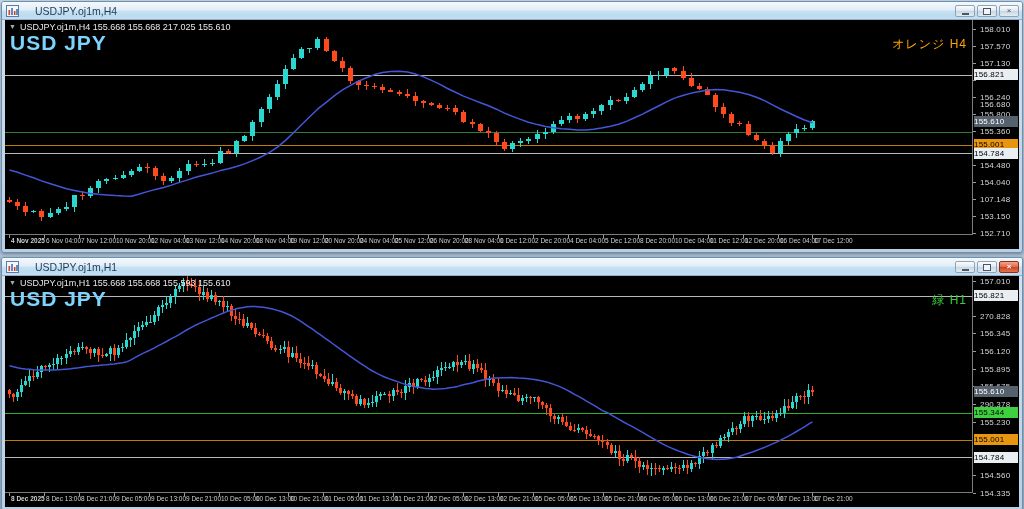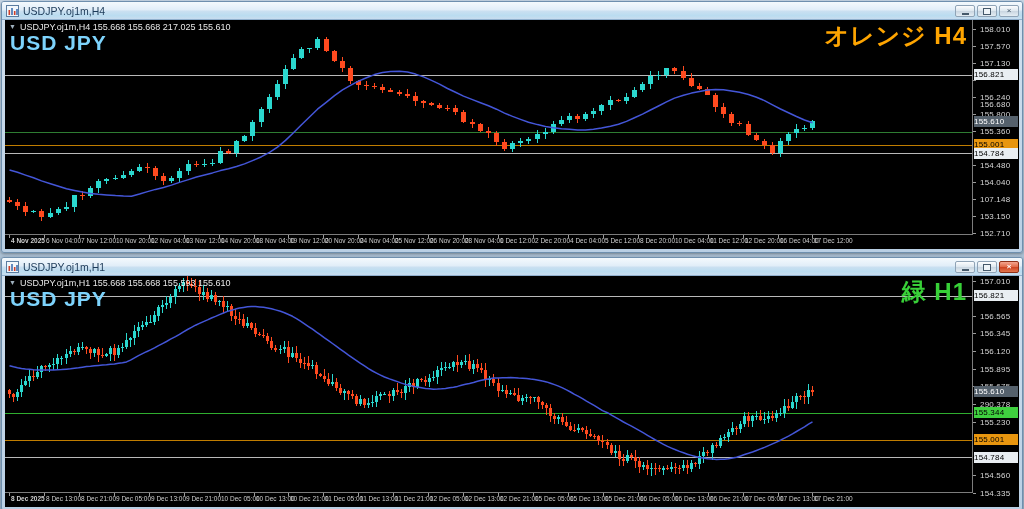--- a/index.html
+++ b/index.html
@@ -6,21 +6,21 @@
   body{
     width:1024px;height:509px;overflow:hidden;position:relative;
     background:linear-gradient(180deg,#c7d7e6 0%,#aec3d6 40%,#9fb6cb 100%);
     font-family:"Liberation Sans","DejaVu Sans",sans-serif;
     -webkit-font-smoothing:antialiased;
   }
   .mt-window{position:absolute;left:1px;width:1020px;border:1px solid #6e8fae;border-radius:3px;
     background:linear-gradient(180deg,#d3e2f0,#b9cfe4);box-shadow:0 1px 3px rgba(0,0,0,.35);}
   #win0{top:1px;height:250px}
   #win1{top:257px;height:252px}
-  .titlebar{height:17px;display:flex;align-items:center;padding:0 3px 0 4px;gap:4px;
+  .titlebar{height:17px;display:flex;align-items:center;padding:0 3px 0 4px;gap:16px;
     background:linear-gradient(#f4f9fd,#e0edf8 48%,#cbe0f1 52%,#badcf0 80%,#c9ddef);
     border-bottom:1px solid #8fafcd;border-radius:2px 2px 0 0;}
   .title{font-size:10.5px;color:#1c3a58;flex:1;white-space:nowrap;overflow:hidden}
   .winbtns{display:flex;gap:2px;flex:0 0 auto}
   .wbtn{width:20px;height:12px;border:1px solid #8fa3b6;border-radius:2px;box-sizing:border-box;
     background:linear-gradient(#fcfdfe,#dde7ef 50%,#c8d5e0 50%,#e3ecf3);
     font-size:8px;line-height:9px;text-align:center;color:#3c4f61;cursor:default;position:relative}
   .wbtn .mini{display:block;margin:7px auto 0;width:7px;height:2px;background:#44586a}
   .wbtn .rest{display:block;margin:2px auto 0;width:6px;height:5px;border:1px solid #44586a;background:#eef4f8}
   .wbtn.close-active{background:linear-gradient(#f4a68f,#e06a48 48%,#ce421f 52%,#e0764f);border-color:#8e3018;color:#fff;font-weight:bold}
@@ -30,21 +30,21 @@
   .paxis{position:absolute;top:0;right:0;width:46px;bottom:0;border-left:1px solid #7c7c7c;background:#000;overflow:hidden}
   .taxis{position:absolute;left:0;right:46px;bottom:0;height:14px;border-top:1px solid #7c7c7c;background:#000;overflow:hidden}
   .ptick{position:absolute;left:7px;font-size:8px;color:#d6d6d6;white-space:nowrap;letter-spacing:.2px}
   .ptickmark{position:absolute;left:0;width:3px;height:1px;background:#9a9a9a}
   .pbox{position:absolute;left:1px;width:44px;height:11px;font-size:8px;line-height:11px;text-align:left;letter-spacing:.2px}
   .ttick{position:absolute;top:2px;font-size:6.5px;color:#cfcfcf;white-space:nowrap}
   .ttickmark{position:absolute;top:0;width:1px;height:3px;background:#9a9a9a}
   .info{position:absolute;left:4px;top:2px;font-size:9px;color:#e8e8e8;white-space:nowrap;z-index:5}
   .dd{display:inline-block;color:#9fb0bd;font-size:7px;margin-right:4px;transform:translateY(-1px)}
   .biglabel{position:absolute;left:5px;top:11px;font-size:21px;font-weight:bold;color:#7dd3fc;letter-spacing:1px;z-index:5}
-  .corner{position:absolute;right:52px;top:0;font-size:24px;font-weight:bold;z-index:5;letter-spacing:1px}
+  .corner{position:absolute;right:52px;top:16px;font-size:12px;font-weight:normal;z-index:5;letter-spacing:1px}
   .titleicon{width:13px;height:12px;flex:0 0 auto}
 </style>
 </head>
 <body>
 
 <div class="mt-window" id="win0">
   <div class="titlebar">
     <svg class="titleicon" viewBox="0 0 13 12">
       <rect x="0.5" y="0.5" width="12" height="11" fill="#f2f7fb" stroke="#5a7ca0"></rect>
       <rect x="2.5" y="5" width="1.6" height="5" fill="#d0402a"></rect>
@@ -789,21 +789,21 @@
           <rect x="801.5" y="113.8" width="3" height="6.9" fill="#2bd8cf"></rect>
           <line x1="807.5" x2="807.5" y1="110.2" y2="119.8" stroke="#ff4a1f" stroke-width="1"></line>
           <rect x="805.5" y="113.8" width="3" height="1.8" fill="#ff4a1f"></rect>
           <path d="M4.5 89.7 L8.5 90.8 L12.5 91.7 L16.5 92.4 L20.5 92.9 L24.5 93.3 L28.5 93.7 L32.5 93.9 L36.5 94.0 L40.5 94.0 L44.5 94.1 L48.5 94.0 L52.5 93.8 L56.5 93.6 L61.5 93.2 L65.5 92.8 L69.5 92.3 L73.5 91.8 L77.5 91.2 L81.5 90.6 L85.5 90.2 L89.5 89.7 L93.5 89.4 L97.5 89.1 L101.5 88.8 L105.5 88.2 L109.5 87.9 L113.5 87.3 L117.5 86.7 L121.5 85.9 L125.5 84.1 L129.5 81.9 L133.5 79.7 L137.5 77.7 L141.5 75.7 L145.5 73.9 L149.5 71.9 L153.5 69.7 L157.5 67.6 L161.5 65.5 L165.5 63.2 L170.5 60.7 L174.5 58.3 L178.5 55.8 L182.5 53.5 L186.5 51.3 L190.5 49.2 L194.5 47.4 L198.5 45.6 L202.5 43.9 L206.5 42.0 L210.5 40.4 L214.5 38.6 L218.5 37.0 L222.5 35.4 L226.5 34.3 L230.5 33.1 L234.5 32.1 L238.5 31.4 L242.5 30.8 L246.5 30.5 L250.5 30.6 L254.5 30.9 L258.5 31.2 L262.5 31.9 L266.5 32.7 L270.5 33.9 L275.5 35.3 L279.5 36.7 L283.5 38.5 L287.5 40.3 L291.5 42.7 L295.5 45.2 L299.5 47.9 L303.5 50.6 L307.5 53.2 L311.5 56.1 L315.5 58.8 L319.5 61.8 L323.5 64.6 L327.5 67.5 L331.5 70.4 L335.5 73.4 L339.5 76.2 L343.5 79.1 L347.5 81.8 L351.5 84.6 L355.5 87.3 L359.5 89.9 L363.5 92.6 L367.5 95.0 L371.5 97.1 L375.5 99.1 L379.5 101.0 L384.5 102.9 L388.5 104.3 L392.5 105.6 L396.5 107.1 L400.5 108.4 L404.5 109.3 L408.5 110.4 L412.5 111.1 L416.5 111.7 L420.5 112.4 L424.5 112.7 L428.5 113.2 L432.5 113.1 L436.5 112.8 L440.5 112.4 L444.5 111.8 L448.5 111.2 L452.5 110.4 L456.5 109.3 L460.5 108.3 L464.5 107.5 L468.5 106.5 L472.5 105.3 L476.5 104.3 L480.5 103.5 L484.5 102.7 L488.5 102.1 L493.5 101.9 L497.5 101.8 L501.5 101.8 L505.5 101.6 L509.5 101.8 L513.5 102.1 L517.5 102.3 L521.5 102.6 L525.5 103.1 L529.5 103.4 L533.5 104.2 L537.5 105.1 L541.5 105.9 L545.5 107.2 L549.5 108.6 L553.5 110.1 L557.5 111.9 L561.5 113.9 L565.5 116.0 L569.5 118.3 L573.5 120.4 L577.5 122.6 L581.5 125.1 L585.5 127.3 L589.5 129.7 L593.5 132.1 L597.5 134.6 L602.5 136.7 L606.5 139.1 L610.5 141.4 L614.5 143.7 L618.5 146.0 L622.5 148.1 L626.5 150.2 L630.5 152.4 L634.5 154.6 L638.5 156.9 L642.5 159.3 L646.5 161.6 L650.5 164.0 L654.5 166.2 L658.5 168.3 L662.5 170.4 L666.5 172.1 L670.5 173.7 L674.5 175.4 L678.5 176.8 L682.5 178.3 L686.5 179.4 L690.5 180.5 L694.5 181.4 L698.5 182.1 L702.5 182.8 L707.5 183.1 L711.5 183.4 L715.5 183.3 L719.5 183.2 L723.5 182.7 L727.5 181.9 L731.5 181.2 L735.5 180.0 L739.5 178.5 L743.5 177.3 L747.5 176.0 L751.5 174.5 L755.5 172.9 L759.5 171.4 L763.5 169.6 L767.5 167.9 L771.5 166.1 L775.5 164.2 L779.5 162.1 L783.5 160.1 L787.5 157.9 L791.5 155.5 L795.5 153.1 L799.5 150.9 L803.5 148.2 L807.5 145.9 " stroke="#4456d8" fill="none" stroke-width="1.5" stroke-linejoin="round" shape-rendering="auto"></path>
         </svg>
       </div>
     <div class="paxis">
         <i class="ptickmark" style="top: 5px;"></i>
         <span class="ptick" style="top: 1px;">157.010</span>
         <i class="ptickmark" style="top: 40px;"></i>
-        <span class="ptick" style="top: 36px;">156.565</span>
+        <span class="ptick" style="top: 36px;">270.828</span>
         <i class="ptickmark" style="top: 57px;"></i>
         <span class="ptick" style="top: 53px;">156.345</span>
         <i class="ptickmark" style="top: 75px;"></i>
         <span class="ptick" style="top: 71px;">156.120</span>
         <i class="ptickmark" style="top: 93px;"></i>
         <span class="ptick" style="top: 89px;">155.895</span>
         <i class="ptickmark" style="top: 110px;"></i>
         <span class="ptick" style="top: 106px;">155.675</span>
         <i class="ptickmark" style="top: 128px;"></i>
         <span class="ptick" style="top: 124px;">290.378</span>

